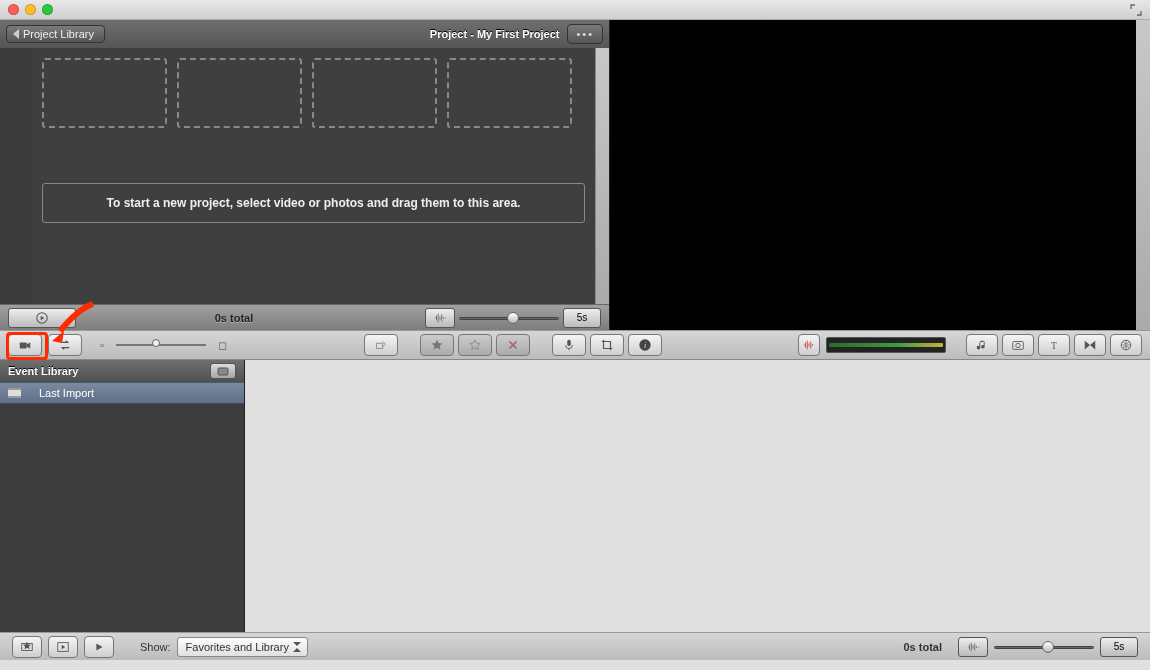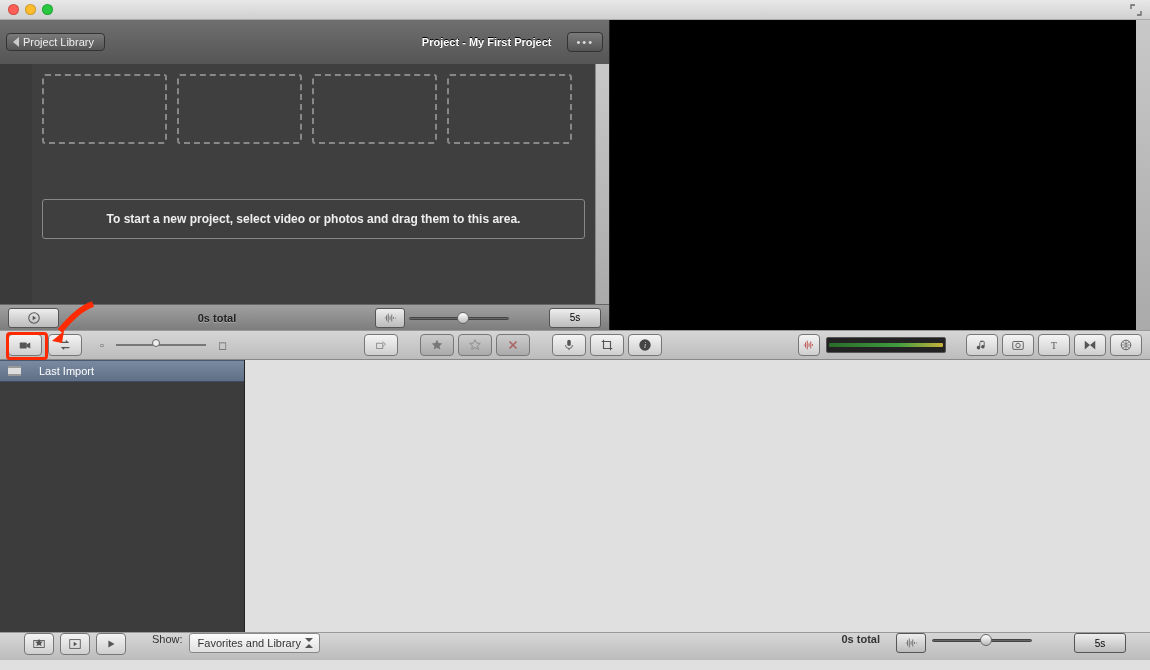--- a/index.html
+++ b/index.html
@@ -9,39 +9,39 @@
   .titlebar { height: 20px; background: linear-gradient(#e8e8e8,#d0d0d0); border-bottom: 1px solid #aaa; display:flex; align-items:center; padding:0 8px; gap:6px; position:relative;}
   .traffic { display:flex; gap:6px; }
   .tl { width:11px; height:11px; border-radius:50%; border:1px solid rgba(0,0,0,.2);}
   .tl.red{background:#ff5f57;} .tl.yellow{background:#ffbd2e;} .tl.green{background:#28c940;}
   .full-icon { position:absolute; right:8px; top:4px; width:12px; height:12px; }
   .full-icon svg{width:100%;height:100%;}
 
   
   .top { height: 310px; display:flex; background:#3a3a3a; }
   .projpane { width: 610px; display:flex; flex-direction:column; border-right:1px solid #222;}
-  .projheader { height:44px; background:linear-gradient(#6f6f6f,#555); display:flex; align-items:center; padding:0 6px; gap:16px;}
+  .projheader { height:28px; background:linear-gradient(#6f6f6f,#555); display:flex; align-items:center; padding:0 6px; gap:8px;}
   .backbtn { background:linear-gradient(#7a7a7a,#555); border:1px solid #333; border-radius:4px; color:#eee; font-size:11px; padding:2px 10px 2px 6px; display:flex; align-items:center; gap:4px; cursor:pointer;}
   .backbtn::before{content:""; width:0;height:0;border-top:5px solid transparent;border-bottom:5px solid transparent;border-right:6px solid #ccc;}
   .projtitle { flex:1; text-align:right; color:#fff; font-weight:bold; text-shadow:0 -1px 0 #000;}
   .dots { background:linear-gradient(#7a7a7a,#555); border:1px solid #333; border-radius:4px; padding:3px 8px; color:#ddd; letter-spacing:2px; cursor:pointer;}
   .projbody { flex:1; background:#3f3f3f; padding:10px; position:relative; overflow:hidden;margin-left:32px;}
   .thumbs { display:flex; gap:10px; }
   .thumb { width:125px; height:70px; border:2px dashed #888; border-radius:3px; }
   .dropzone { margin-top:55px; border:1px solid #888; border-radius:3px; padding:12px 10px; text-align:center; color:#eee; font-weight:bold; font-size:12px;}
   .projscroll { width:14px; background:linear-gradient(#c8c8c8,#aaa); border-left:1px solid #888;}
   .projmeta { height:26px; background:linear-gradient(#a0a0a0,#7d7d7d); border-top:1px solid #666; display:flex; align-items:center; padding:0 8px; gap:8px;}
   .playbtn { width:68px; height:20px; background:linear-gradient(#eee,#bbb); border:1px solid #555; border-radius:3px; display:flex; align-items:center; justify-content:center; cursor:pointer;}
   .total { flex:0 0 300px; text-align:center; color:#222; font-weight:bold; text-shadow:0 1px 0 rgba(255,255,255,.3);}
   .smallbtn { width:30px; height:20px; background:linear-gradient(#eee,#bbb); border:1px solid #555; border-radius:3px; display:flex; align-items:center; justify-content:center; cursor:pointer;}
   .slider-wrap { display:flex; align-items:center; gap:4px; margin-left:auto;}
   .slider { width:100px; height:14px; position:relative;}
   .slider .track{position:absolute;top:6px;left:0;right:0;height:3px;background:#666;border-radius:2px;border:1px solid #444;}
   .slider .knob{position:absolute;top:1px;left:48%;width:12px;height:12px;border-radius:50%;background:linear-gradient(#fff,#bbb);border:1px solid #666;}
-  .durbtn{width:52px;height:20px;background:linear-gradient(#eee,#bbb);border:1px solid #555;border-radius:3px;display:flex;align-items:center;justify-content:center;font-size:10px;margin-left:36px;}
+  .durbtn{width:38px;height:20px;background:linear-gradient(#eee,#bbb);border:1px solid #555;border-radius:3px;display:flex;align-items:center;justify-content:center;font-size:10px;}
 
   .viewer { flex:1; background:#000; }
   .viewer-scroll{width:14px;background:linear-gradient(#c8c8c8,#aaa);}
 
   
   .toolbar { height:30px; background:linear-gradient(#d6d6d6,#bcbcbc); border-top:1px solid #999; border-bottom:1px solid #888; display:flex; align-items:center; padding:0 8px; gap:6px; position:relative;}
   .tbtn { width:34px; height:22px; background:linear-gradient(#f4f4f4,#cfcfcf); border:1px solid #777; border-radius:4px; display:flex; align-items:center; justify-content:center; cursor:pointer; color:#555;}
   .tbtn.dark{background:linear-gradient(#ccc,#aaa);}
   .tbtn.wide{width:32px;}
   .highlight-box{position:absolute; left:6px; top:1px; width:42px; height:28px; border:3px solid #ff2a00; border-radius:4px; z-index:5; pointer-events:none;}
@@ -62,21 +62,21 @@
   .sbheader .disk{margin-left:auto;width:26px;height:16px;background:linear-gradient(#dcdcdc,#a5a5a5);border:1px solid #555;border-radius:3px;display:flex;align-items:center;justify-content:center;cursor:pointer;}
   .sbitem{background:linear-gradient(#7a8aa0,#5e6f87);color:#fff;padding:4px 8px;display:flex;align-items:center;gap:18px;border-top:1px solid #4a5870;border-bottom:1px solid #3d4b60;}
   .sbitem svg{width:13px;height:10px;}
   .sbfill{flex:1;background:#3c3c3c;}
   .eventpane{flex:1;background:#3f3f3f;position:relative;display:flex;}
   .eventbody{flex:1; display:flex; align-items:flex-start; justify-content:center; padding-top:78px;}
   .eventmsg{color:#fff; font-weight:bold; text-align:center; line-height:1.6; font-size:12px;}
   .eventscroll{width:14px;background:linear-gradient(#c8c8c8,#aaa);}
 
   
-  .footer{height:28px;background:linear-gradient(#d6d6d6,#bcbcbc);border-top:1px solid #999;display:flex;padding:0 24px;gap:6px;}
+  .footer{height:28px;background:linear-gradient(#d6d6d6,#bcbcbc);border-top:1px solid #999;display:flex;align-items:center;padding:0 12px;gap:6px;}
   .select{height:20px;background:linear-gradient(#fdfdfd,#e0e0e0);border:1px solid #888;border-radius:3px;padding:0 18px 0 8px;font-size:11px;position:relative;display:flex;align-items:center;color:#333;cursor:pointer;}
   .select::after{content:"";position:absolute;right:6px;top:4px;width:0;height:0;border-left:4px solid transparent;border-right:4px solid transparent;border-top:4px solid #555;}
   .select::before{content:"";position:absolute;right:6px;bottom:4px;width:0;height:0;border-left:4px solid transparent;border-right:4px solid transparent;border-bottom:4px solid #555;}
   .ftotal{margin-left:auto;color:#333;font-weight:bold;padding-right:10px;}
 
 </style>
 </head>
 <body>
 
 <div class="titlebar">
@@ -253,20 +253,28 @@
       <svg class="icon" viewBox="0 0 16 16">
           <circle cx="8" cy="8" r="5.5" fill="none" stroke="#555"></circle>
           <path d="M2.5 8h11M8 2.5v11M4 4c2 3 6 3 8 0M4 12c2-3 6-3 8 0" stroke="#555" fill="none" stroke-width=".7"></path>
         </svg>
     </div>
   </div>
 </div>
 
 <div class="bottom">
   <div class="sidebar">
+    <div class="sbheader">
+      <span>Event Library</span>
+      <div class="disk">
+        <svg width="12" height="9" viewBox="0 0 12 9">
+            <rect x="1" y="1" width="10" height="7" rx="1" fill="#888" stroke="#555"></rect>
+          </svg>
+      </div>
+    </div>
     <div class="sbitem">
       <svg viewBox="0 0 13 10">
           <rect x="0" y="0" width="13" height="10" fill="#ddd"></rect>
           <rect x="0" y="0" width="13" height="2" fill="#999"></rect>
           <rect x="0" y="8" width="13" height="2" fill="#999"></rect>
         </svg>
       <span>Last Import</span>
     </div>
     <div class="sbfill"></div>
   </div>

